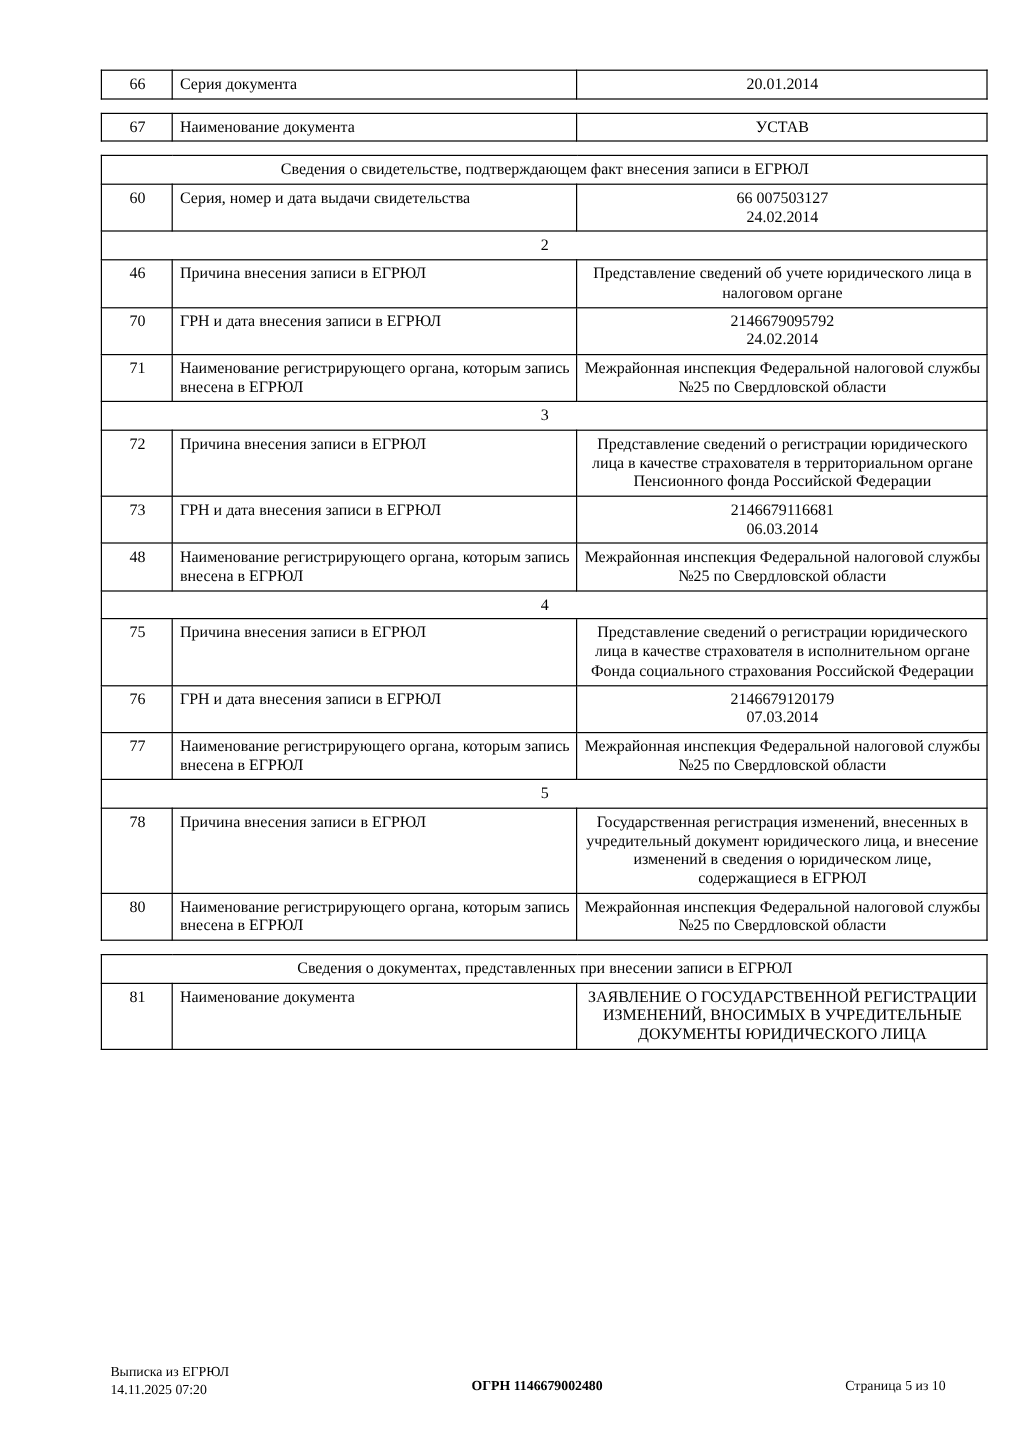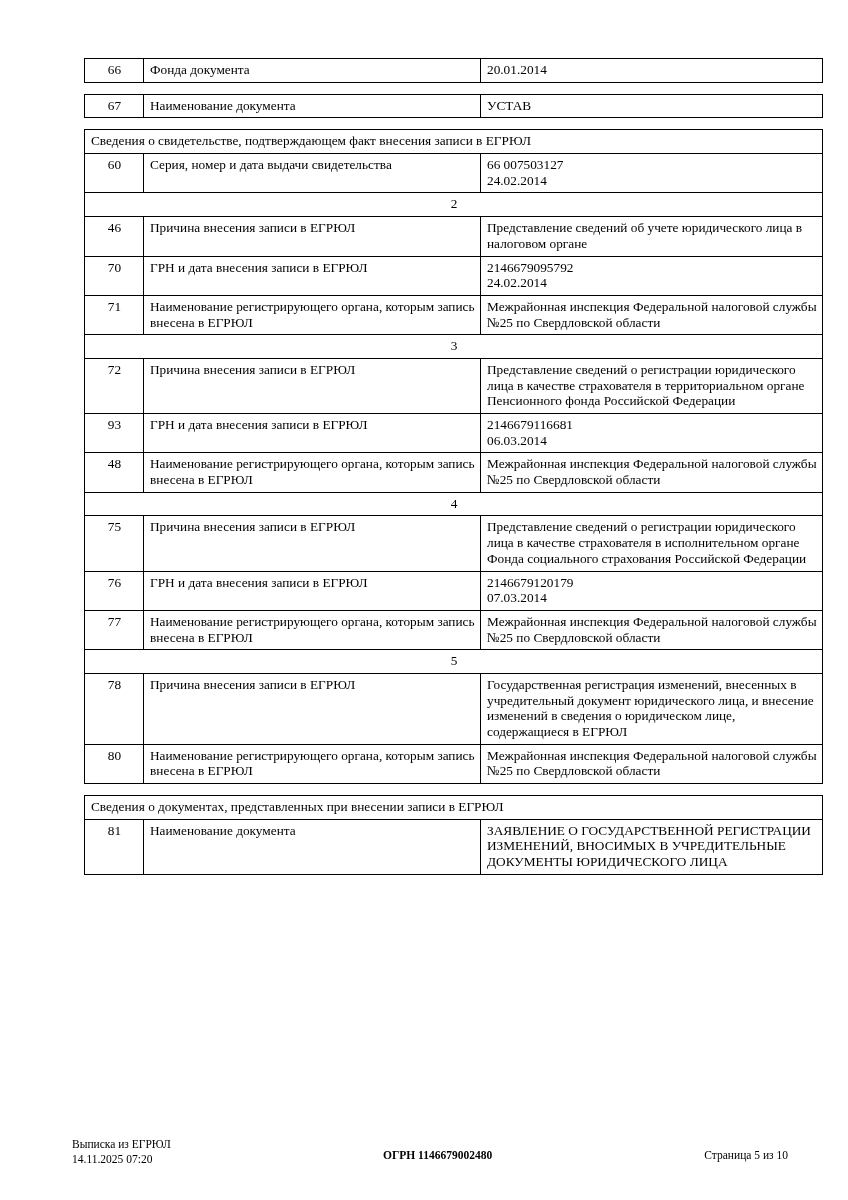--- a/index.html
+++ b/index.html
@@ -37,40 +37,41 @@
     width: 47px;
     text-align: center;
     padding-left: 2px;
     padding-right: 2px;
   }
   td.label {
     width: 325px;
   }
   td.value {
     width: 330px;
+    text-align: center;
   }
   tr.spacer td {
     border: none;
     height: 11px;
     padding: 0;
     line-height: 0;
     font-size: 0;
   }
   tr.section td {
-    text-align: left;
+    text-align: center;
   }
   tr.group td {
     text-align: center;
   }
   .nowrapline {
     white-space: pre-line;
   }
   .footer {
     position: absolute;
-    left: 72px;
+    left: 92px;
     right: 60px;
     bottom: 34px;
     font-size: 11.5px;
     line-height: 1.25;
     font-family: "Liberation Serif", "DejaVu Serif", serif;
   }
   .footer-row {
     display: flex;
     justify-content: space-between;
     align-items: flex-start;
@@ -91,21 +92,21 @@
   }
 </style>
 </head>
 <body>
 
 <div class="page">
   <table class="doc">
     <tbody>
         <tr>
           <td class="num">66</td>
-          <td class="label nowrapline">Фонда документа</td>
+          <td class="label nowrapline">Серия документа</td>
           <td class="value nowrapline">20.01.2014</td>
         </tr>
         <tr class="spacer">
           <td colspan="3"></td>
         </tr>
         <tr>
           <td class="num">67</td>
           <td class="label nowrapline">Наименование документа</td>
           <td class="value nowrapline">УСТАВ</td>
         </tr>
@@ -142,21 +143,21 @@
         </tr>
         <tr class="group">
           <td colspan="3">3</td>
         </tr>
         <tr>
           <td class="num">72</td>
           <td class="label nowrapline">Причина внесения записи в ЕГРЮЛ</td>
           <td class="value nowrapline">Представление сведений о регистрации юридического лица в качестве страхователя в территориальном органе Пенсионного фонда Российской Федерации</td>
         </tr>
         <tr>
-          <td class="num">93</td>
+          <td class="num">73</td>
           <td class="label nowrapline">ГРН и дата внесения записи в ЕГРЮЛ</td>
           <td class="value nowrapline">2146679116681
 06.03.2014</td>
         </tr>
         <tr>
           <td class="num">48</td>
           <td class="label nowrapline">Наименование регистрирующего органа, которым запись внесена в ЕГРЮЛ</td>
           <td class="value nowrapline">Межрайонная инспекция Федеральной налоговой службы №25 по Свердловской области</td>
         </tr>
         <tr class="group">

